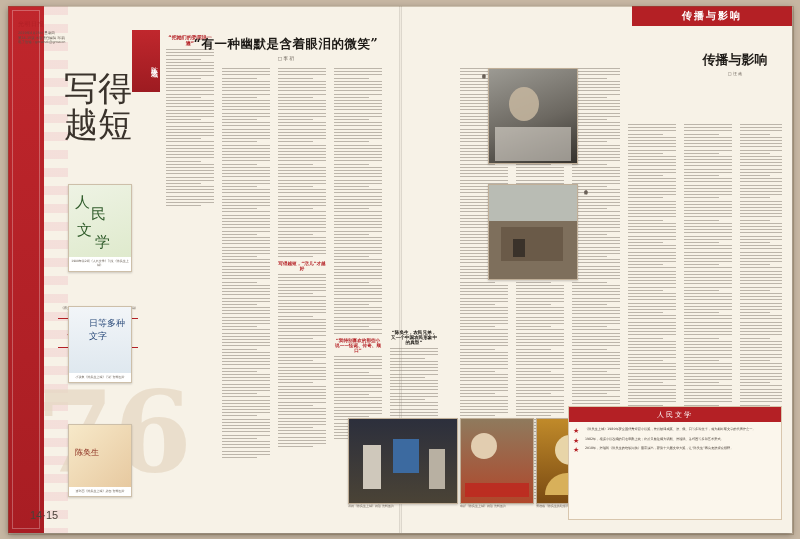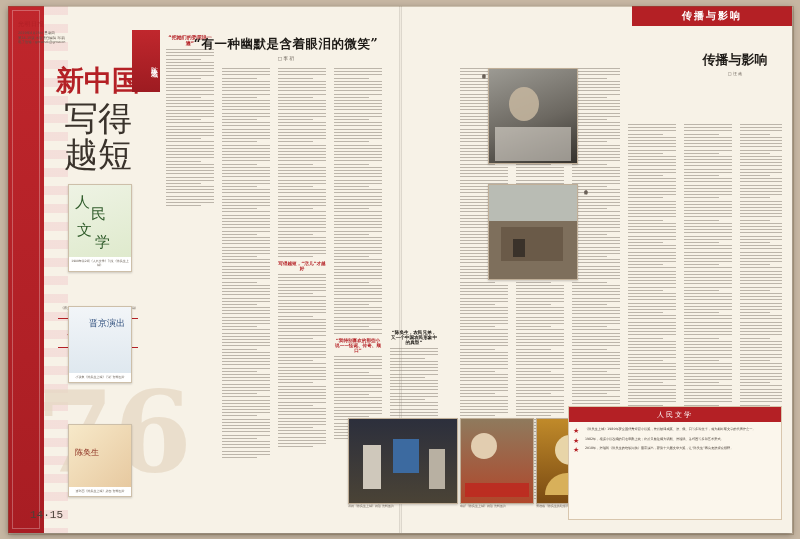--- a/index.html
+++ b/index.html
@@ -35,21 +35,21 @@
   .year-badge{position:absolute;left:44px;top:320px;width:92px;text-align:center;
         color:#b42025;font-size:13px;font-weight:bold;letter-spacing:1px;
         font-family:"DejaVu Serif",serif;}
   .year-badge:before{content:"";position:absolute;left:6px;top:-8px;width:80px;height:1px;background:#b42025;}
   .year-badge:after{content:"";position:absolute;left:6px;bottom:-7px;width:80px;height:1px;background:#b42025;}
   .cap-note{position:absolute;left:44px;top:300px;width:92px;text-align:center;
         font-size:3.4px;color:#6a6158;line-height:5px;}
   .ghost76{position:absolute;left:28px;top:360px;font-size:112px;color:#e6d8c4;
         font-family:"DejaVu Serif",serif;font-weight:bold;opacity:.75;}
   .pageno{position:absolute;left:22px;bottom:12px;font-size:11px;color:#4a4139;
-        font-family:Liberation Mono, monospace;}
+        font-family:Liberation Sans, sans-serif;}
 
   
   .seal{position:absolute;left:124px;top:24px;width:28px;height:62px;
         background:linear-gradient(180deg,#c0272d,#9d1b21);color:#fff;
         writing-mode:vertical-rl;text-align:center;font-size:7px;line-height:13px;
         padding-top:4px;box-sizing:border-box;letter-spacing:1px;}
 
   
   .lcol{position:absolute;left:158px;top:28px;width:48px;}
   .lcol .hd{font-size:5px;color:#b42025;font-weight:bold;margin-bottom:3px;text-align:center;}
@@ -125,21 +125,20 @@
       <div class="mh-meta">
         <span>2019年4月25日 星期四</span>
         <span>第14-15版 本版责任编辑 邓 凯</span>
         <span>电子信箱：gmwhzk@gmw.cn</span>
       </div>
     </div>
 
     <div class="ghost76">76</div>
 
     <div class="big-title">
-      <div class="bt-1">新中国</div>
       <div class="bt-2">写得越短</div>
     </div>
 
     <div class="cap-note">《陈奂生上城》发表于《人民文学》1980年第2期</div>
     <div class="year-badge">◀1980▶</div>
 
     <div class="pageno">14·15</div>
 
     <div class="seal">陈奂生之城</div>
 
@@ -148,21 +147,21 @@
         <span class="brush" style="left:6px;top:8px;font-size:15px;">人</span>
         <span class="brush" style="left:22px;top:20px;font-size:15px;">民</span>
         <span class="brush" style="left:8px;top:36px;font-size:15px;">文</span>
         <span class="brush" style="left:26px;top:48px;font-size:15px;">学</span>
       </div>
       <div class="cap">1980年第2期《人民文学》刊发《陈奂生上城》</div>
     </div>
 
     <div class="cover" id="cov2">
       <div class="img">
-        <span class="brush" style="left:20px;top:10px;font-size:9px;color:#2a4a7a;">晋京演出</span>
+        <span class="brush" style="left:20px;top:10px;font-size:9px;color:#2a4a7a;">日等多种文字</span>
       </div>
       <div class="cap">小说集《陈奂生上城》书影 资料图片</div>
     </div>
 
     <div class="cover" id="cov3">
       <div class="img">
         <span class="brush" style="left:6px;top:22px;font-size:8px;color:#8a2c1e;">陈奂生</span>
       </div>
       <div class="cap">连环画《陈奂生上城》封面 资料图片</div>
     </div>

